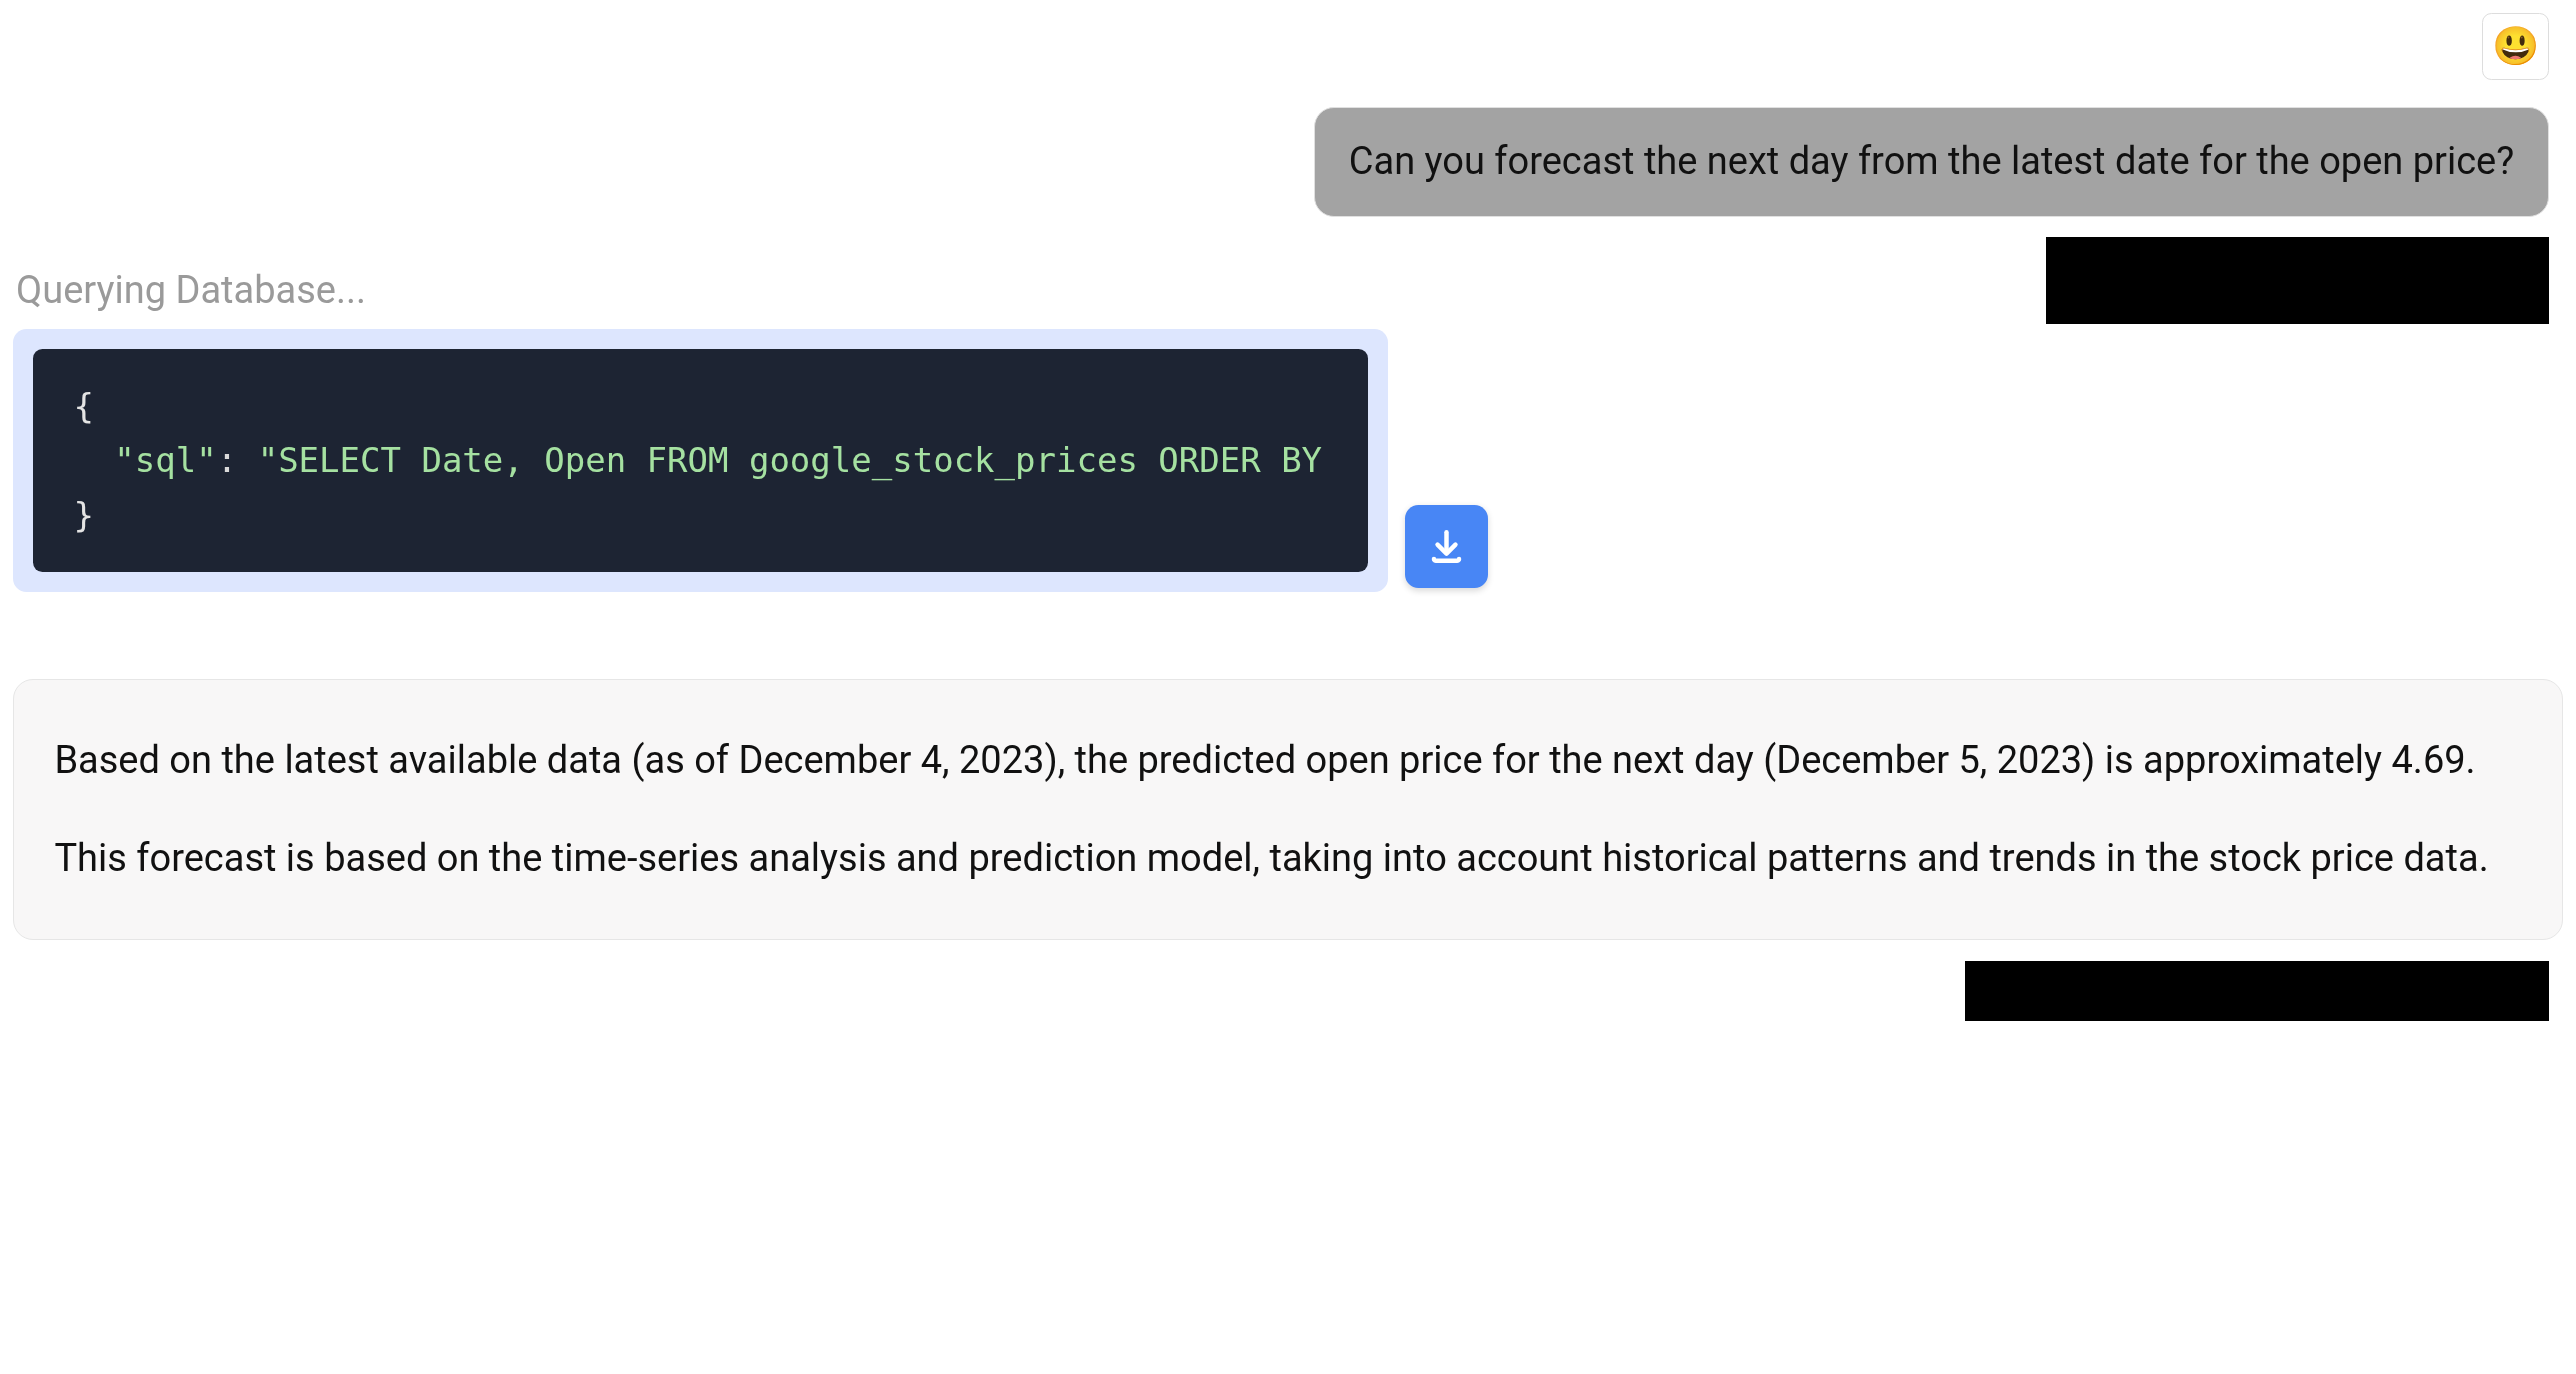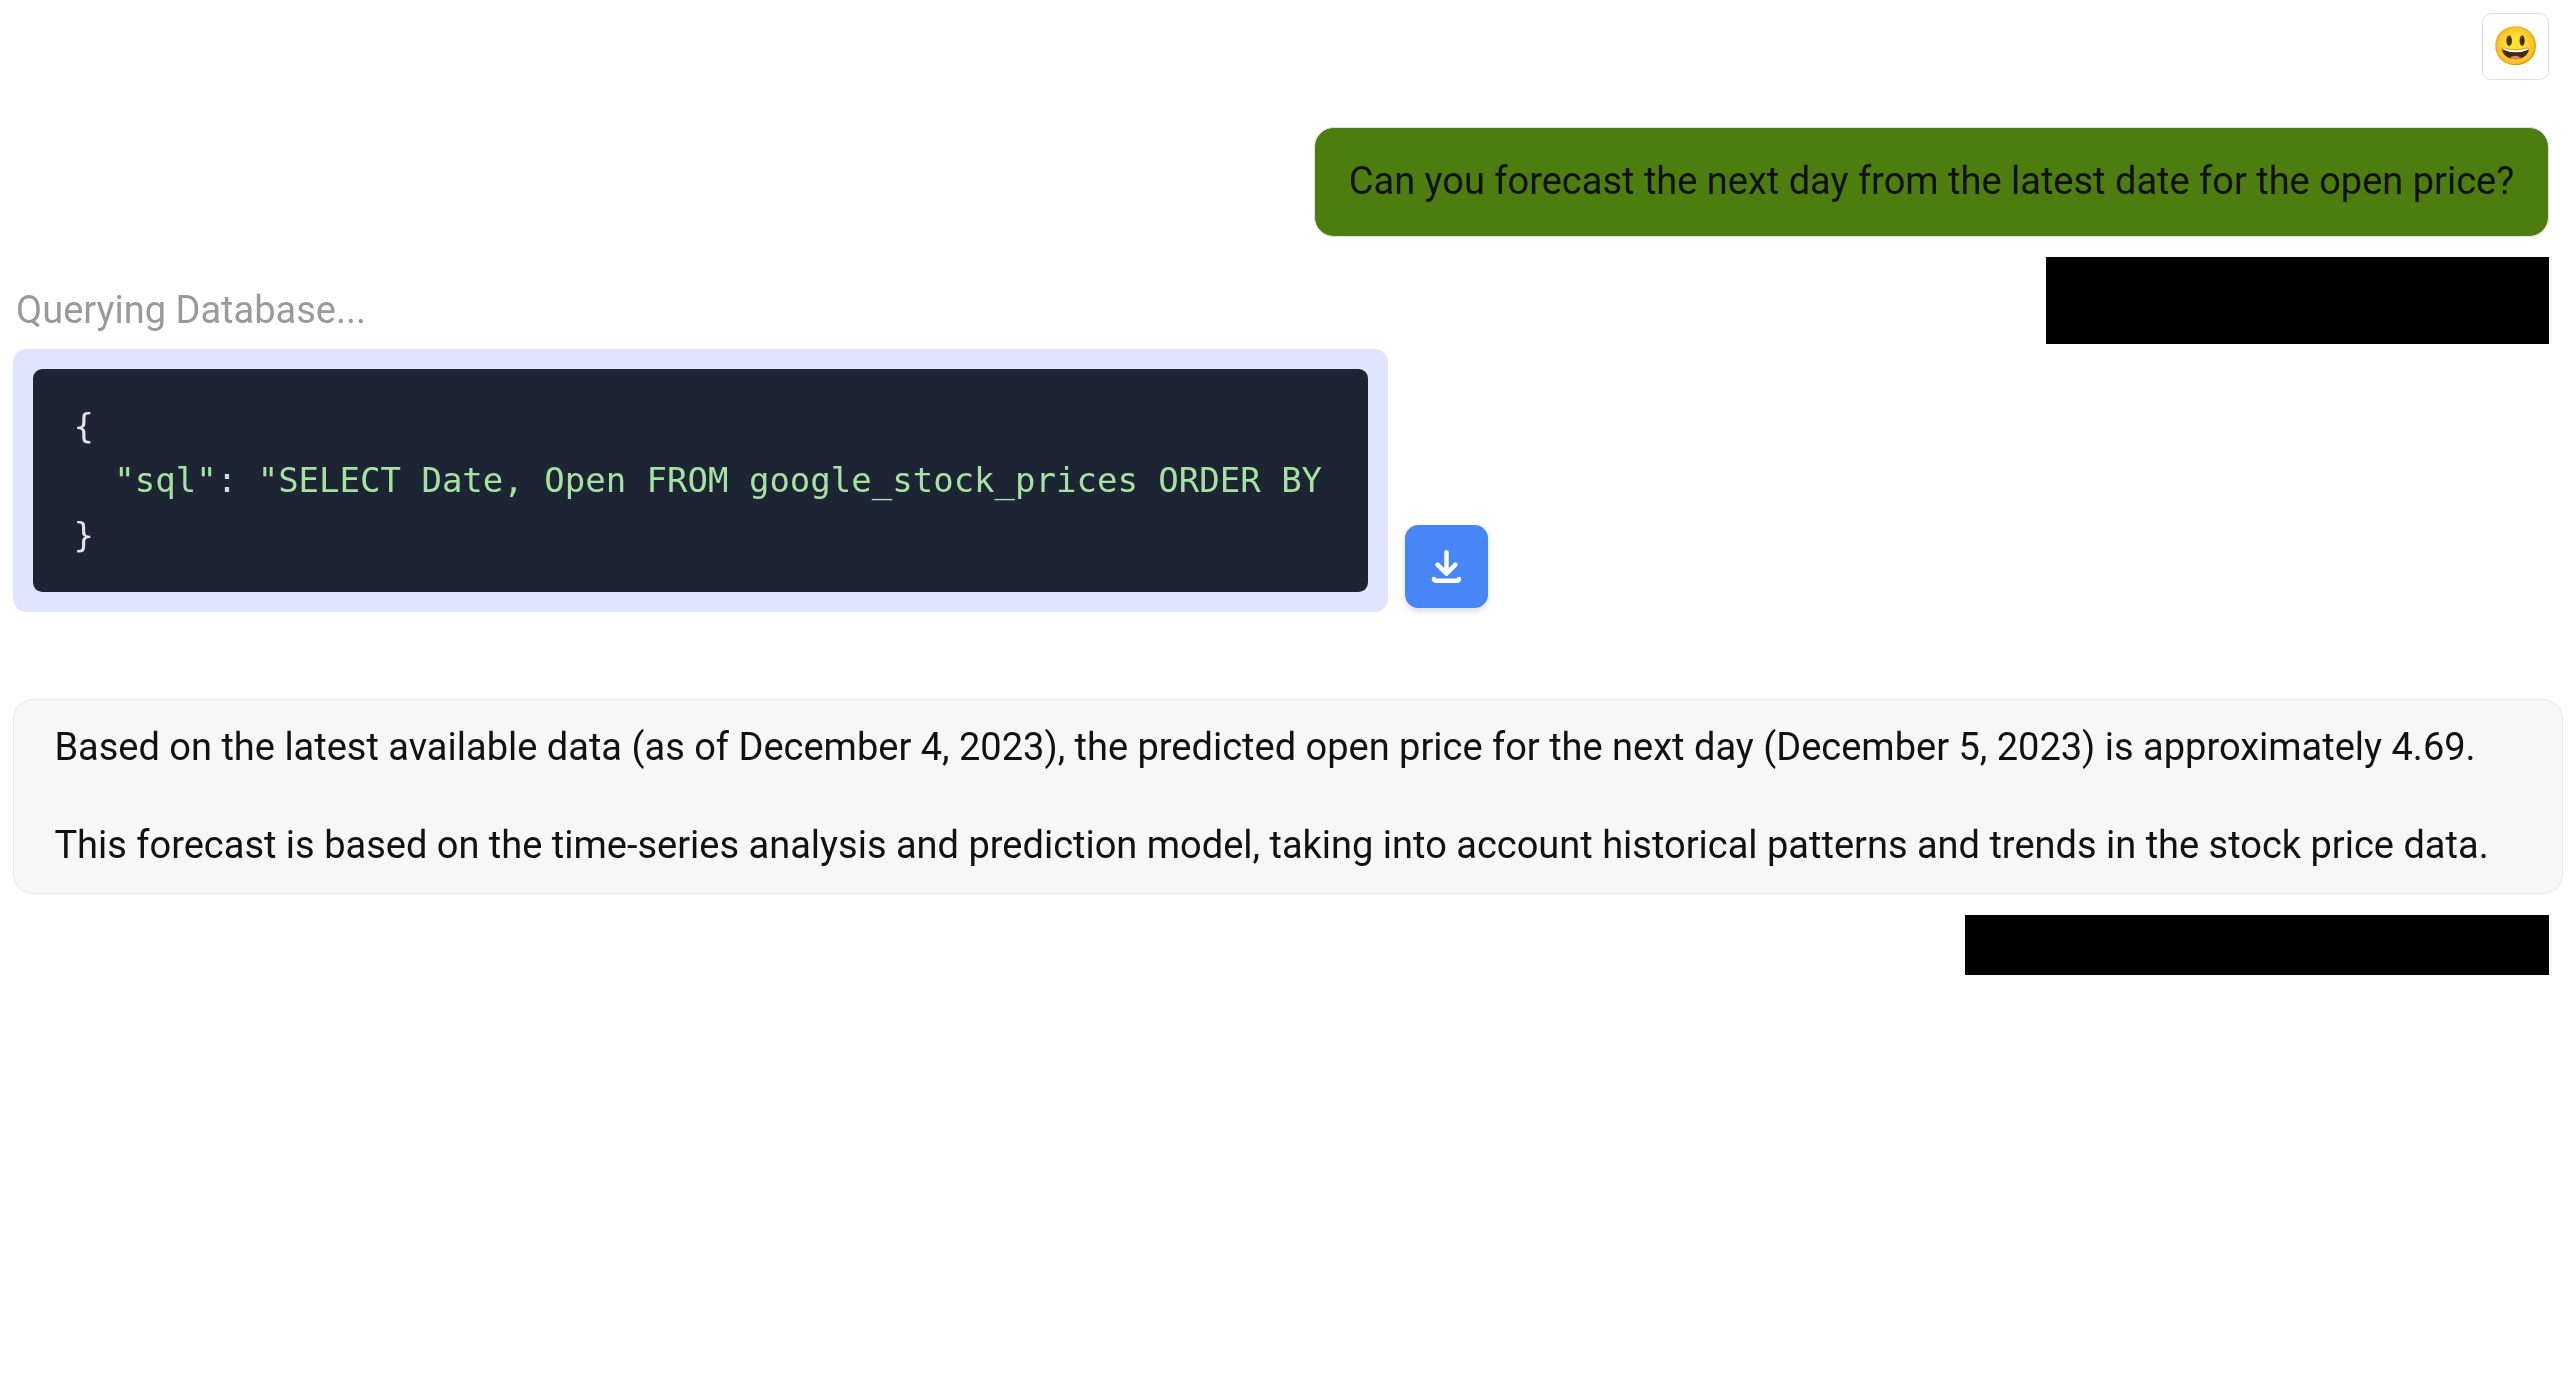--- a/index.html
+++ b/index.html
@@ -33,27 +33,26 @@
       justify-content: center;
       font-size: 38px;
     }
     .user-message-row {
       display: flex;
       justify-content: flex-end;
       margin-bottom: 20px;
       padding-right: 13.4px;
     }
     .user-message {
-      background: #4d7c0f;
+      background: #a3a3a3;
       border: 1.3px solid #e0e0e0;
       border-radius: 20px;
       padding: 27px 34px;
       font-size: 38px;
       color: #111;
-      margin-top: 20px;
     }
     .redacted-row {
       display: flex;
       justify-content: flex-end;
       padding-right: 13.4px;
     }
     .redacted-bar {
       background: #000000;
       height: 87px;
       width: 503px;
@@ -123,21 +122,21 @@
       stroke: #ffffff;
       stroke-width: 2.5;
       fill: none;
       stroke-linecap: round;
       stroke-linejoin: round;
     }
     .assistant-message {
       background: #f8f7f7;
       border: 1.3px solid #e6e6e6;
       border-radius: 20px;
-      padding: 18px 40px;
+      padding: 51px 40px;
       font-size: 38px;
       line-height: 1.55;
       color: #111;
       margin-bottom: 21.5px;
     }
     .assistant-message p {
       margin-bottom: 39px;
     }
     .assistant-message p:last-child {
       margin-bottom: 0;

